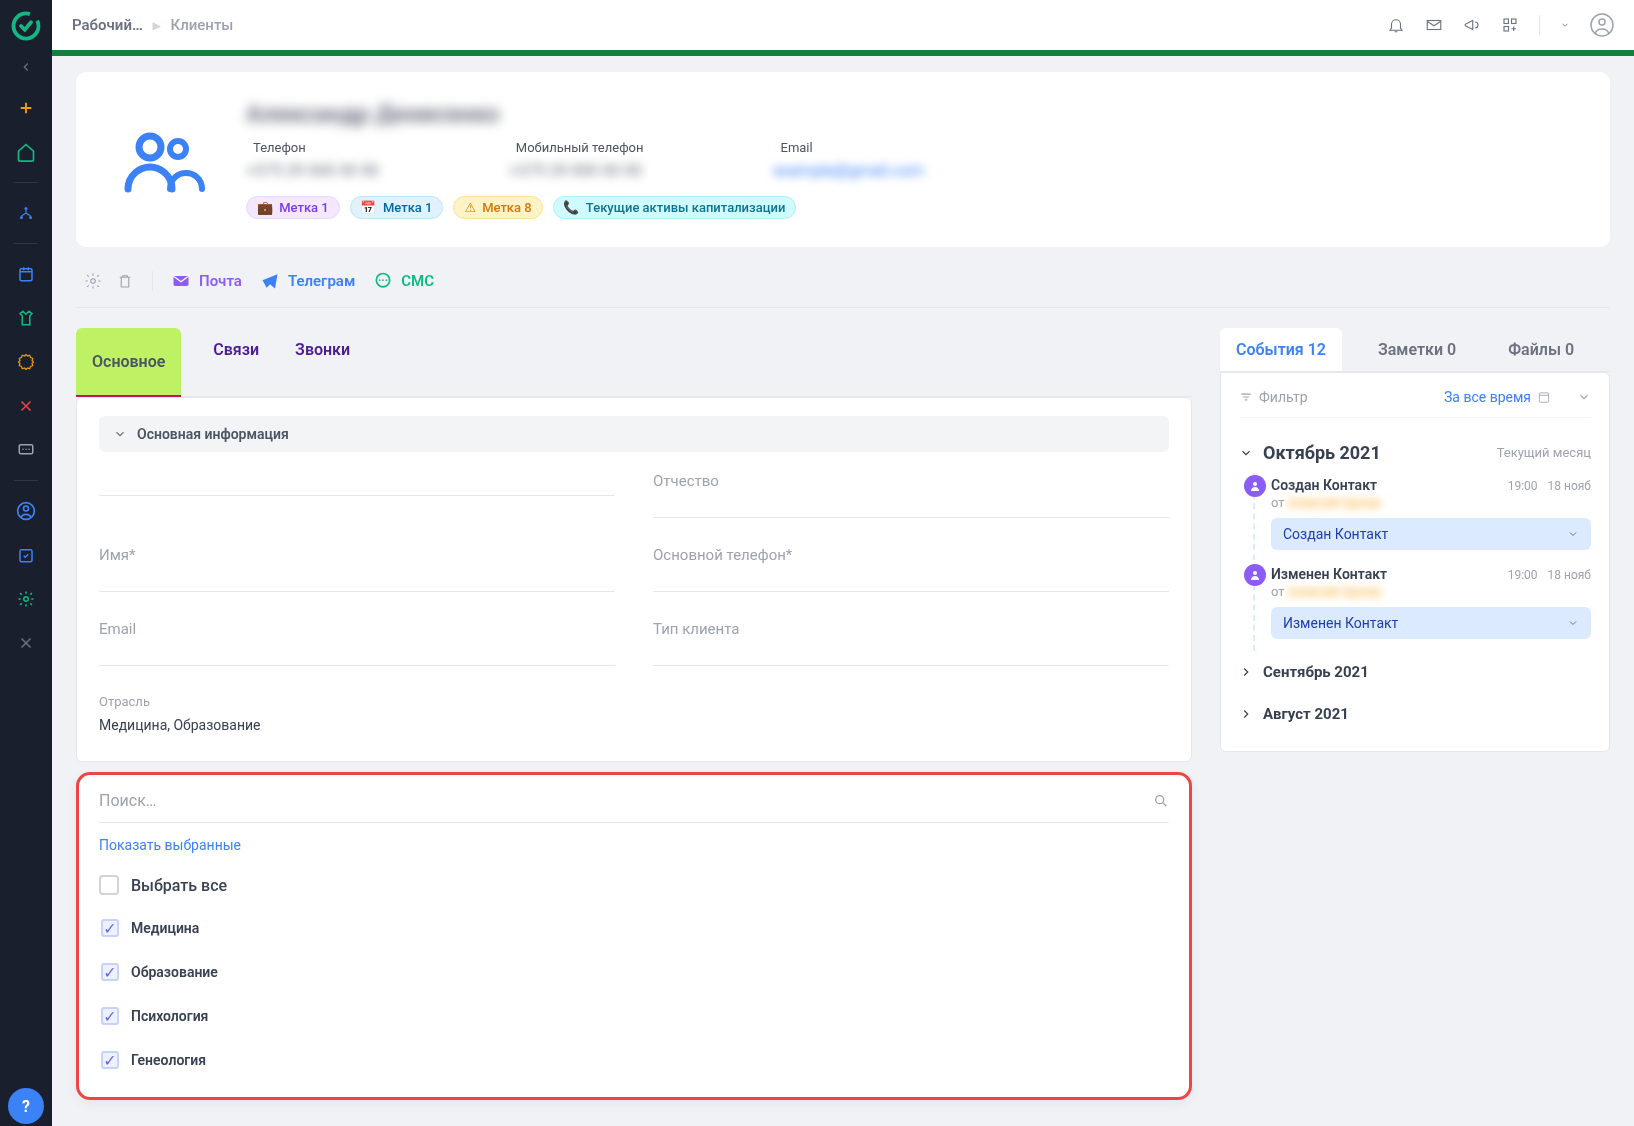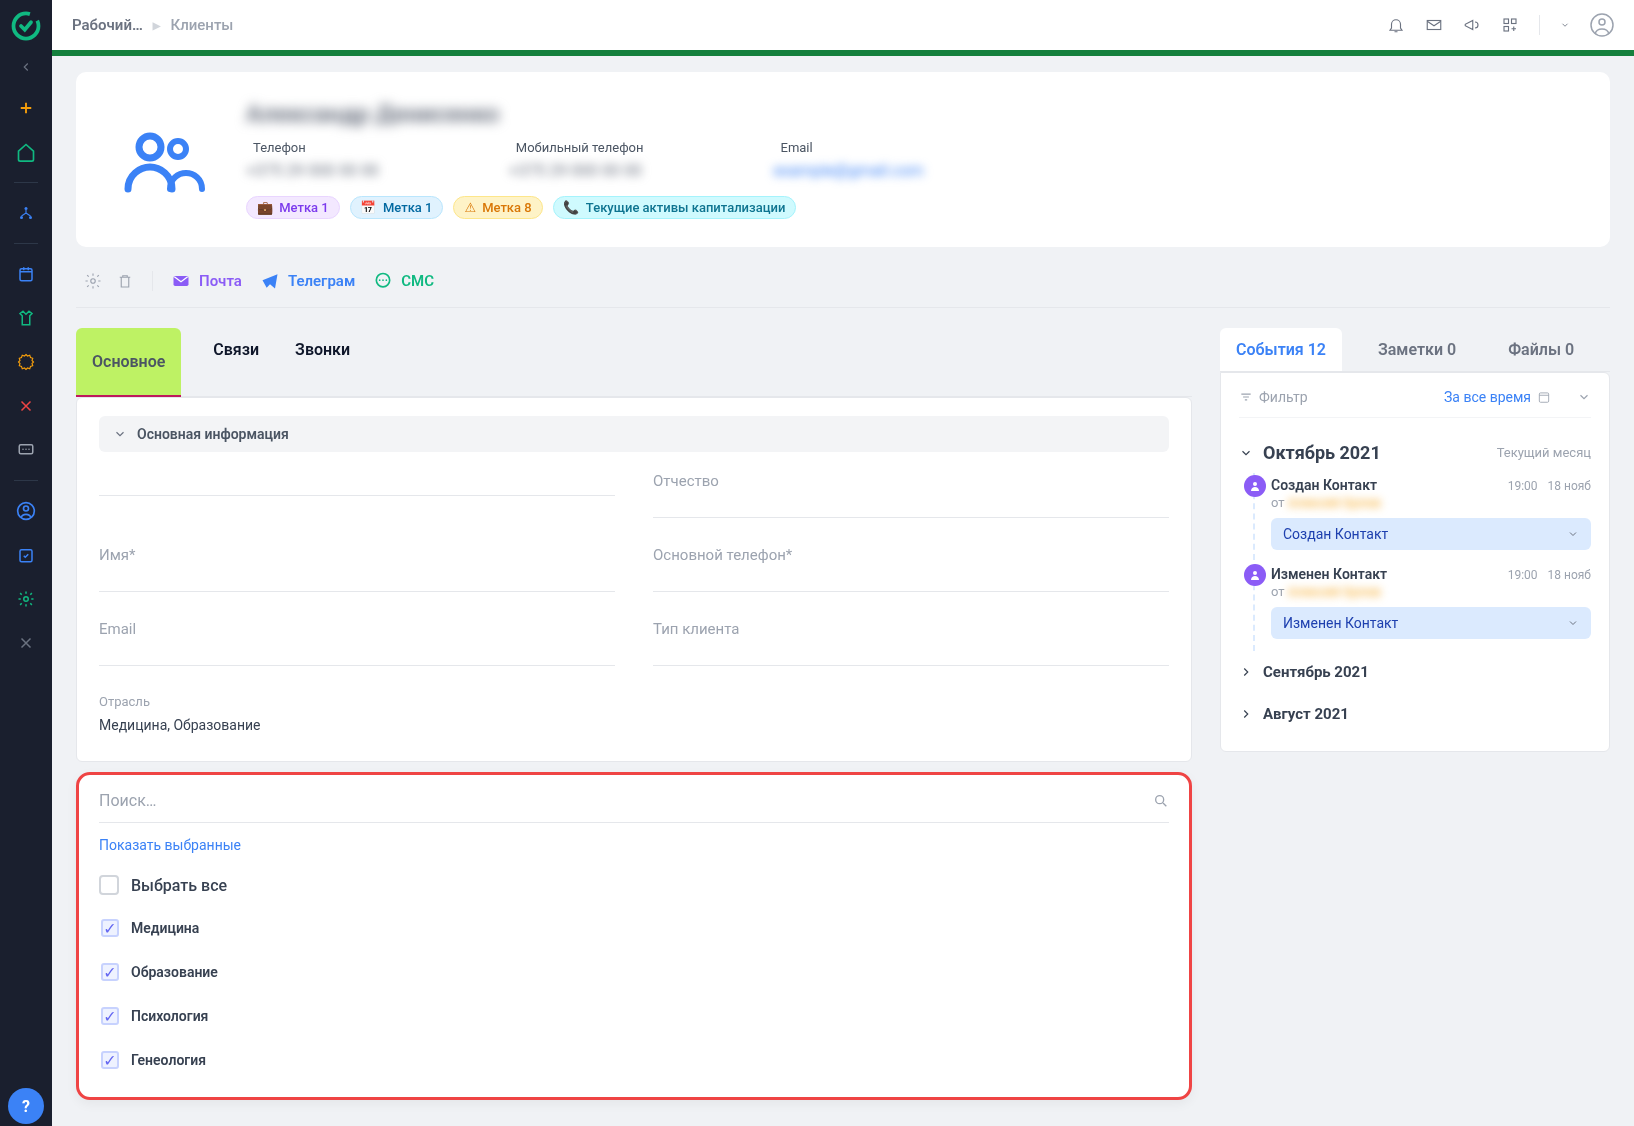--- a/index.html
+++ b/index.html
@@ -48,21 +48,21 @@
 .action-btn { display: inline-flex; align-items: center; gap: 8px; font-size: 15px; font-weight: 600; cursor: pointer; }
 .ab-mail { color: #8b5cf6; }
 .ab-tg { color: #3b82f6; }
 .ab-sms { color: #10b981; }
 
 .layout-row { display: flex; gap: 28px; margin-top: 20px; }
 .left-col { flex: 1; }
 .right-col { width: 390px; }
 
 .tabs { display: flex; gap: 28px; border-bottom: 1px solid #e5e7eb; }
-.tab { padding: 12px 4px; font-size: 16px; font-weight: 600; color: #0f172a; cursor: pointer; border-bottom: 2px solid transparent; }
+.tab { padding: 12px 4px; font-size: 16px; font-weight: 600; color: #4c1d95; cursor: pointer; border-bottom: 2px solid transparent; }
 .tab.active { color: #4b5563; border-bottom: 2px solid #be185d; background: #bef264; border-radius: 6px 6px 0 0; padding: 24px 16px; margin-bottom: -1px; }
 
 .form-card { background: #fff; border-radius: 6px; padding: 18px 22px 28px; border: 1px solid #e5e7eb; }
 .section-header { background: #f3f4f6; border-radius: 6px; padding: 10px 14px; display: flex; align-items: center; gap: 10px; font-size: 14px; font-weight: 600; color: #4b5563; margin-bottom: 20px; }
 .form-grid { display: grid; grid-template-columns: 1fr 1fr; gap: 28px 38px; }
 .form-field .flbl { font-size: 15px; color: #9ca3af; margin-bottom: 4px; }
 .form-field .fline { border-bottom: 1px solid #e5e7eb; height: 24px; }
 .industry-field { grid-column: 1; }
 .industry-field .flbl { font-size: 13px; color: #9ca3af; }
 .industry-field .fval { font-size: 14px; color: #374151; margin-top: 8px; }

